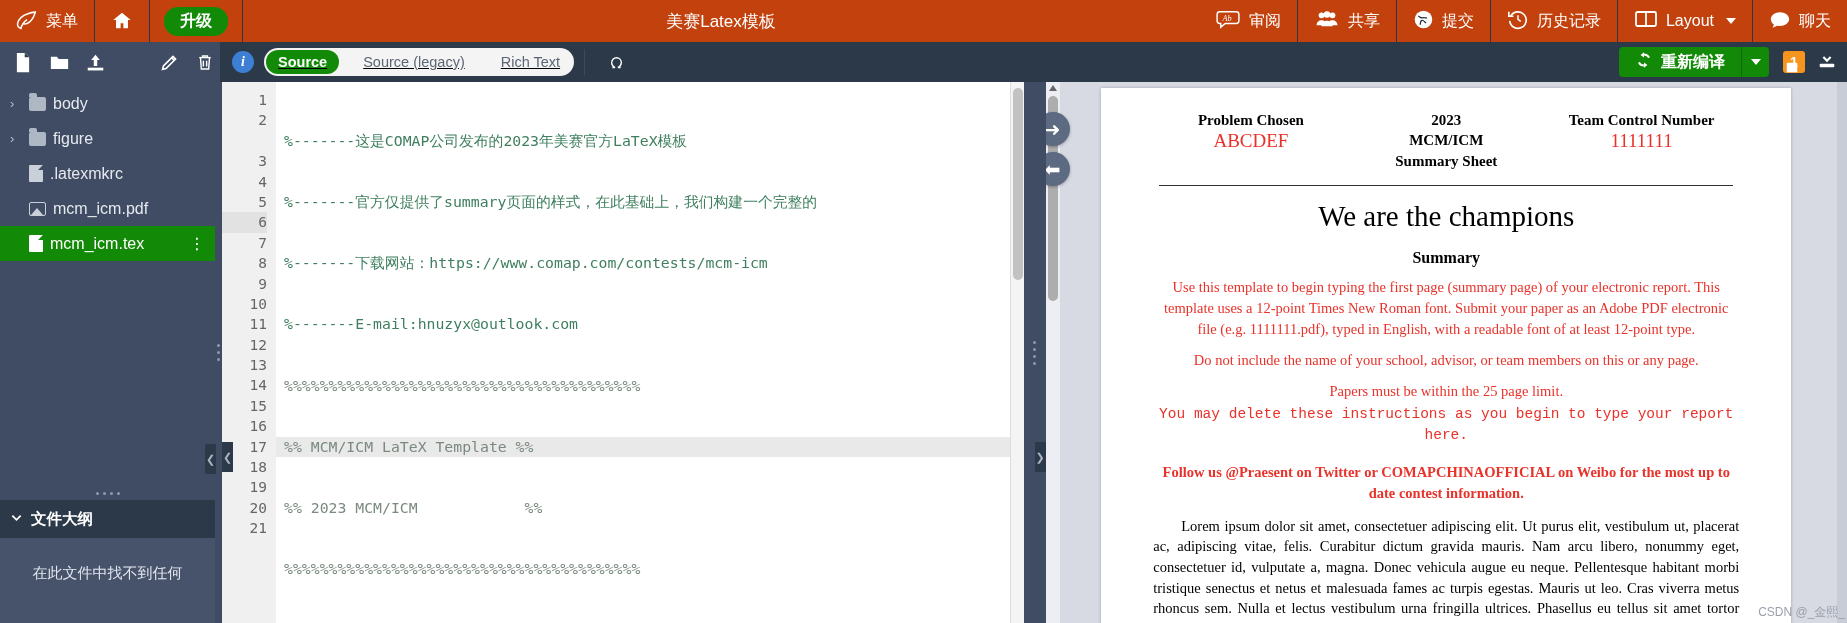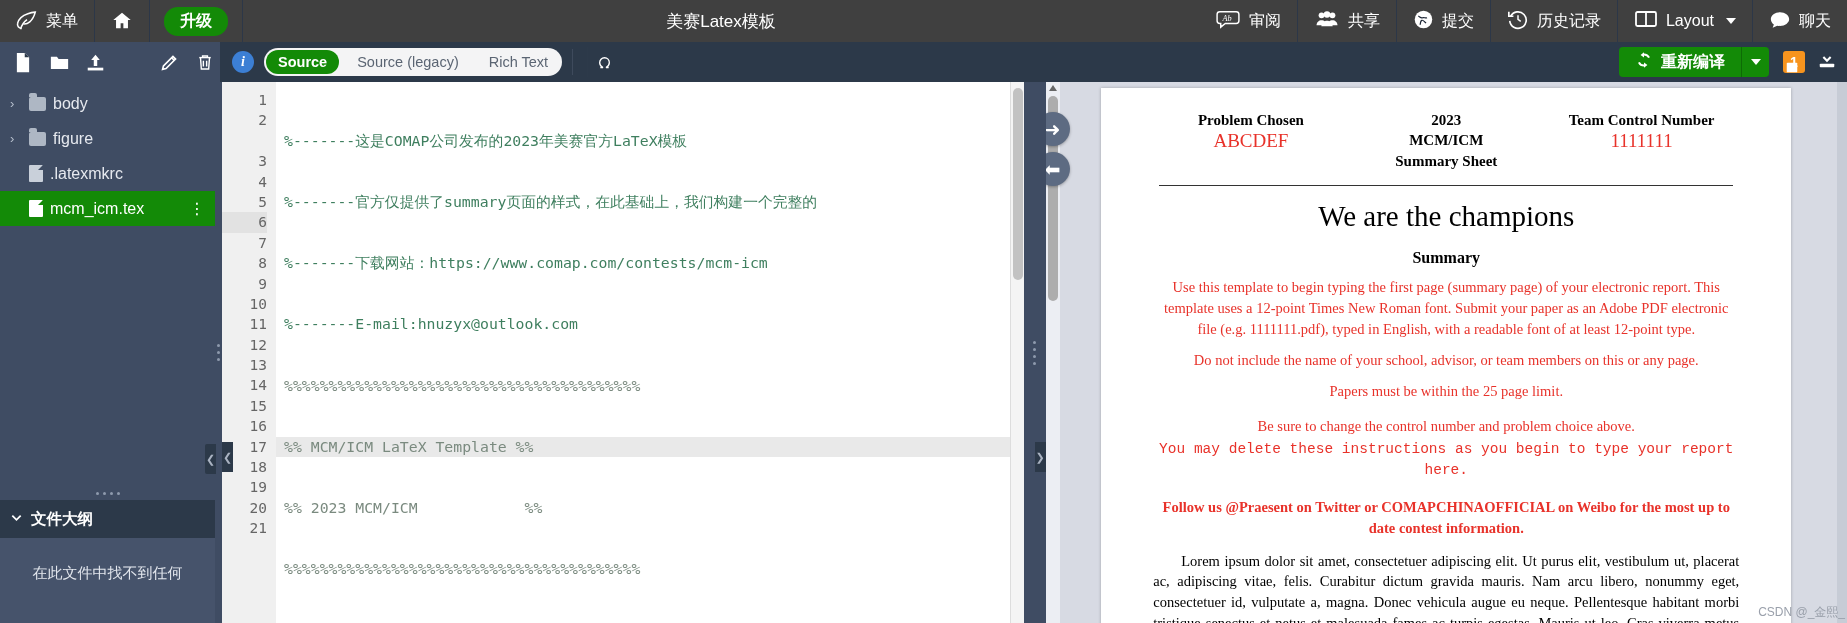--- a/index.html
+++ b/index.html
@@ -6,21 +6,21 @@
   html, body {
     width: 1847px; height: 623px;
     overflow: hidden;
     font-family: "Liberation Sans", "DejaVu Sans", sans-serif;
     background: #3f4c63;
   }
   #app { width: 1847px; height: 623px; position: relative; display: flex; flex-direction: column; }
 
   
   .topbar {
-    height: 42px; background: #404040; display: flex; align-items: stretch;
+    height: 42px; background: #c2410c; display: flex; align-items: stretch;
     flex: 0 0 42px; color: #fff;
   }
   .tb-item {
     display: flex; align-items: center; gap: 8px;
     padding: 0 16px; height: 100%;
     border-right: 1px solid #2c3748;
     font-size: 16px; color: #ffffff; white-space: nowrap;
     cursor: pointer;
   }
   .tb-item.noborder { border-right: none; }
@@ -58,21 +58,21 @@
     padding-left: 12px; background: #2c3949;
   }
   .info-circle {
     width: 22px; height: 22px; border-radius: 50%; background: #3c7fd4;
     color: #fff; font-size: 14px; font-style: italic; font-weight: bold;
     display: flex; align-items: center; justify-content: center;
     font-family: "Liberation Serif", serif;
   }
   .seg {
     background: #f4f4f5; border-radius: 16px; height: 28px;
-    display: flex; align-items: center; padding: 2px; gap: 6px;
+    display: flex; align-items: center; padding: 2px; gap: 12px; text-decoration: underline;
   }
   .seg-item {
     padding: 2px 12px; font-size: 14.5px; color: #5b6573;
     border-radius: 14px; height: 24px; display: flex; align-items: center;
     cursor: pointer; white-space: nowrap;
   }
   .seg-item.active { background: #138a07; color: #fff; font-weight: bold; }
   .omega-btn {
     width: 34px; height: 30px; display:flex; align-items:center; justify-content:center;
     color: #fff; font-size: 16px; font-family: "Liberation Serif", serif;
@@ -460,20 +460,25 @@
         </div>
         <div class="file-row">
           <span class="chev">›</span>
           <span class="folder-ic"></span>
           <span>figure</span>
         </div>
         <div class="file-row">
           <span class="nochev"></span>
           <span class="doc-ic"></span>
           <span>.latexmkrc</span>
+        </div>
+        <div class="file-row">
+          <span class="nochev"></span>
+          <span class="img-ic"></span>
+          <span>mcm_icm.pdf</span>
         </div>
         <div class="file-row selected">
           <span class="nochev"></span>
           <span class="doc-ic white"></span>
           <span>mcm_icm.tex</span>
           <span class="kebab">⋮</span>
         </div>
       </div>
 
       <div class="dotgrip">
@@ -599,21 +604,20 @@
           </div>
         </div>
         <hr class="hdr-rule">
 
         <div class="doc-title">We are the champions</div>
         <div class="sum-h">Summary</div>
 
         <div class="red-p">Use this template to begin typing the first page (summary page) of your electronic report. This template uses a 12-point Times New Roman font. Submit your paper as an Adobe PDF electronic file (e.g. 1111111.pdf), typed in English, with a readable font of at least 12-point type.</div>
         <div class="red-p">Do not include the name of your school, advisor, or team members on this or any page.</div>
         <div class="red-p">Papers must be within the 25 page limit.</div>
-        <div class="red-p" style="margin-top:14px;">Be sure to change the control number and problem choice above.</div>
         <div class="red-p" style="margin-top:2px;font-family:Liberation Mono, monospace;">You may delete these instructions as you begin to type your report here.</div>
         <div class="red-p bold" style="margin-top:16px;">Follow us @Praesent on Twitter or COMAPCHINAOFFICIAL on Weibo for the most up to date contest information.</div>
 
         <div class="body-p">Lorem ipsum dolor sit amet, consectetuer adipiscing elit. Ut purus elit, vestibulum ut, placerat ac, adipiscing vitae, felis. Curabitur dictum gravida mauris. Nam arcu libero, nonummy eget, consectetuer id, vulputate a, magna. Donec vehicula augue eu neque. Pellentesque habitant morbi tristique senectus et netus et malesuada fames ac turpis egestas. Mauris ut leo. Cras viverra metus rhoncus sem. Nulla et lectus vestibulum urna fringilla ultrices. Phasellus eu tellus sit amet tortor gravida placerat. Integer sapien est, iaculis in, pretium quis, viverra ac, nunc. Praesent eget sem vel leo ultrices bibendum.</div>
       </div>
 
       <div class="pdf-right-strip"></div>
       <div class="watermark">CSDN @_金熙_</div>
     </div>
   </div>

